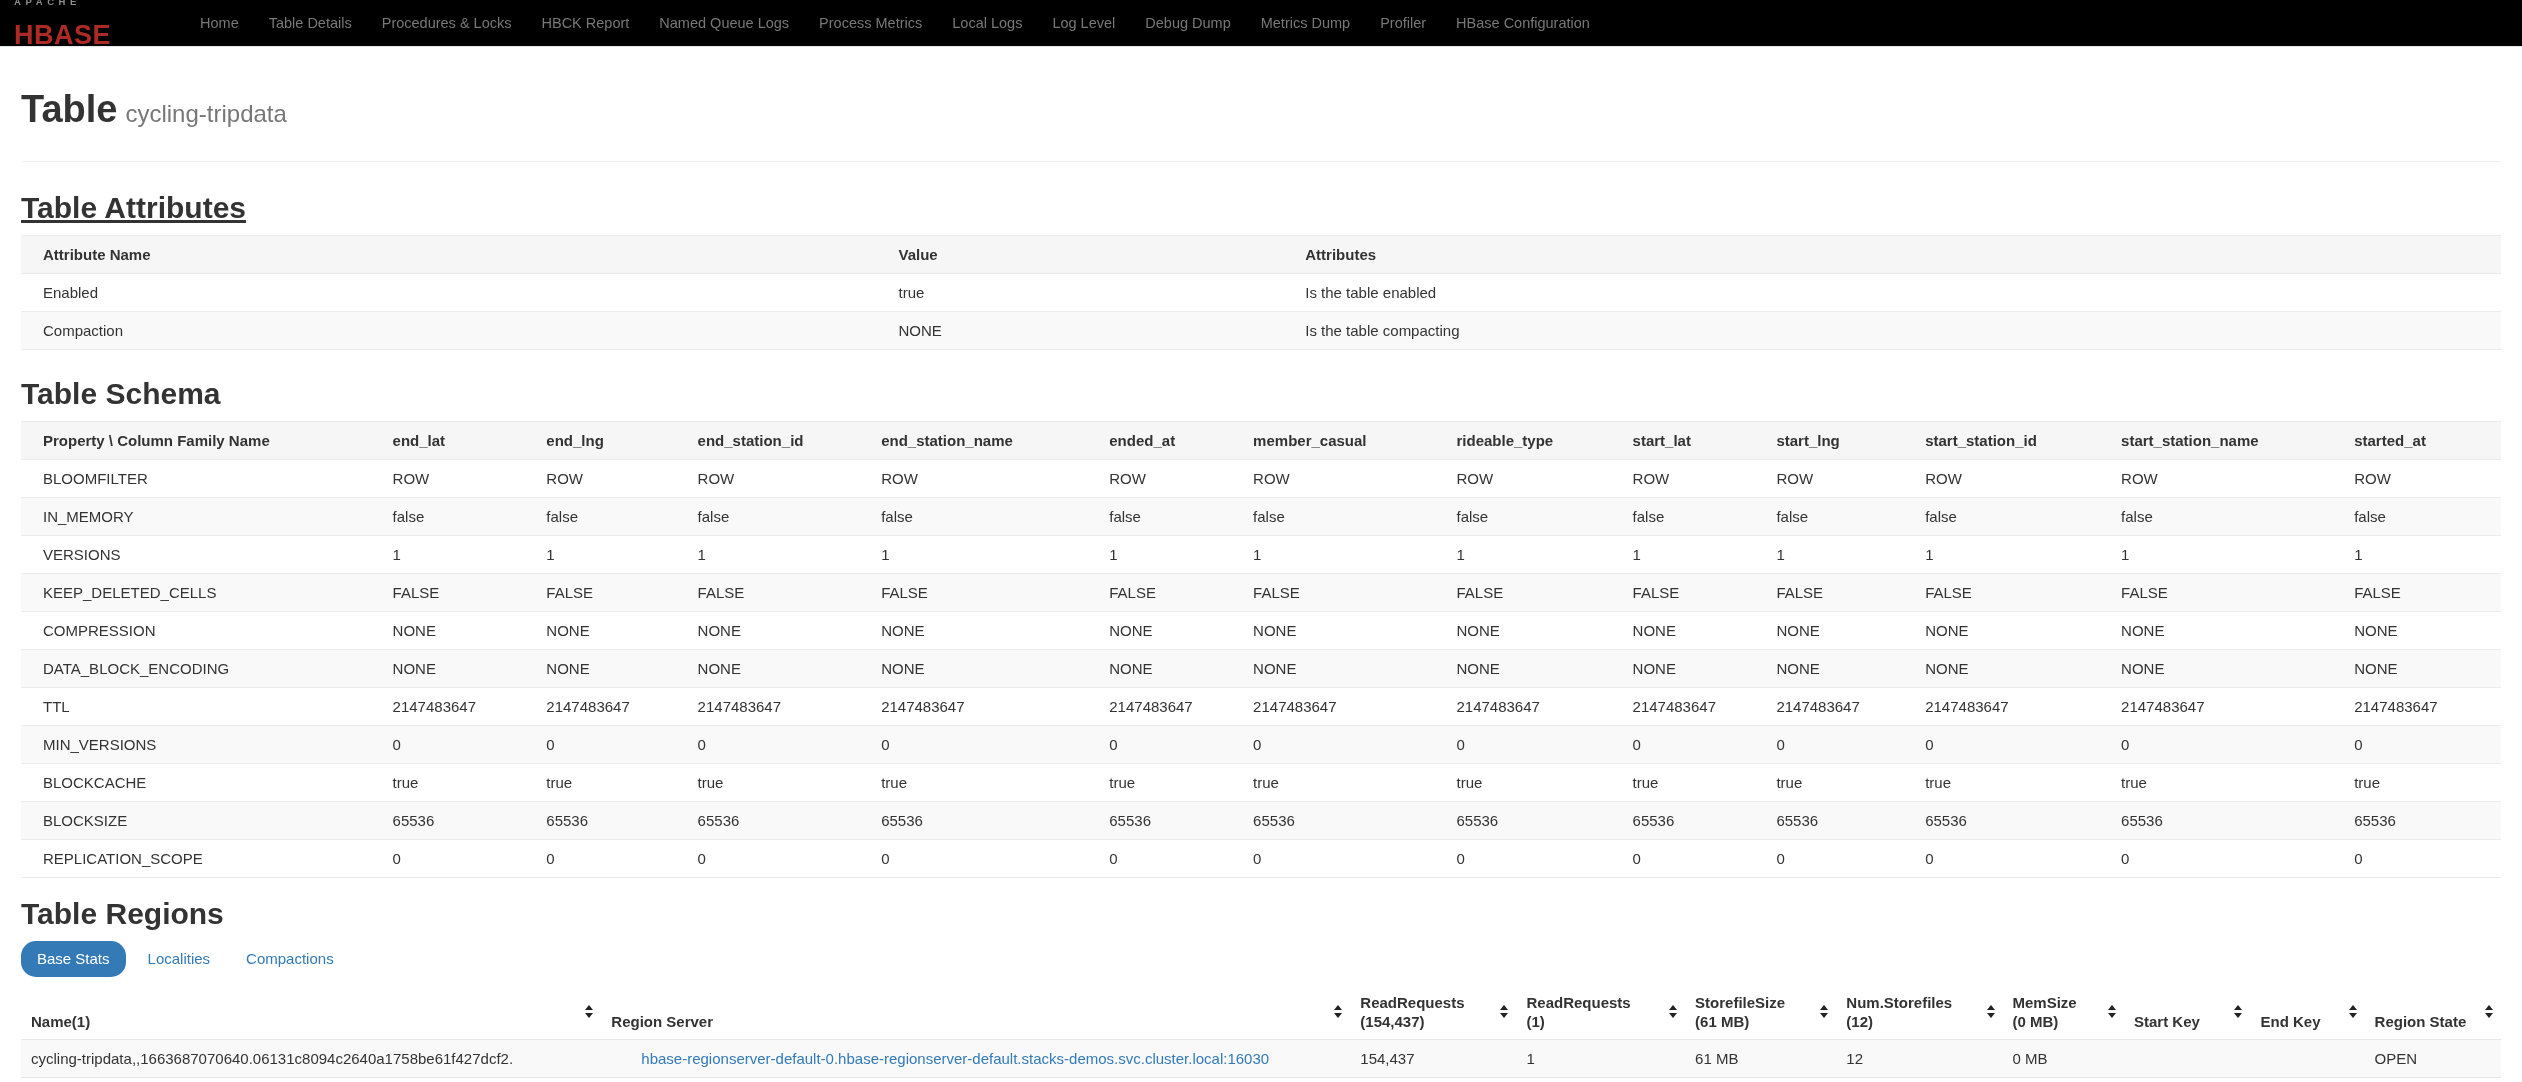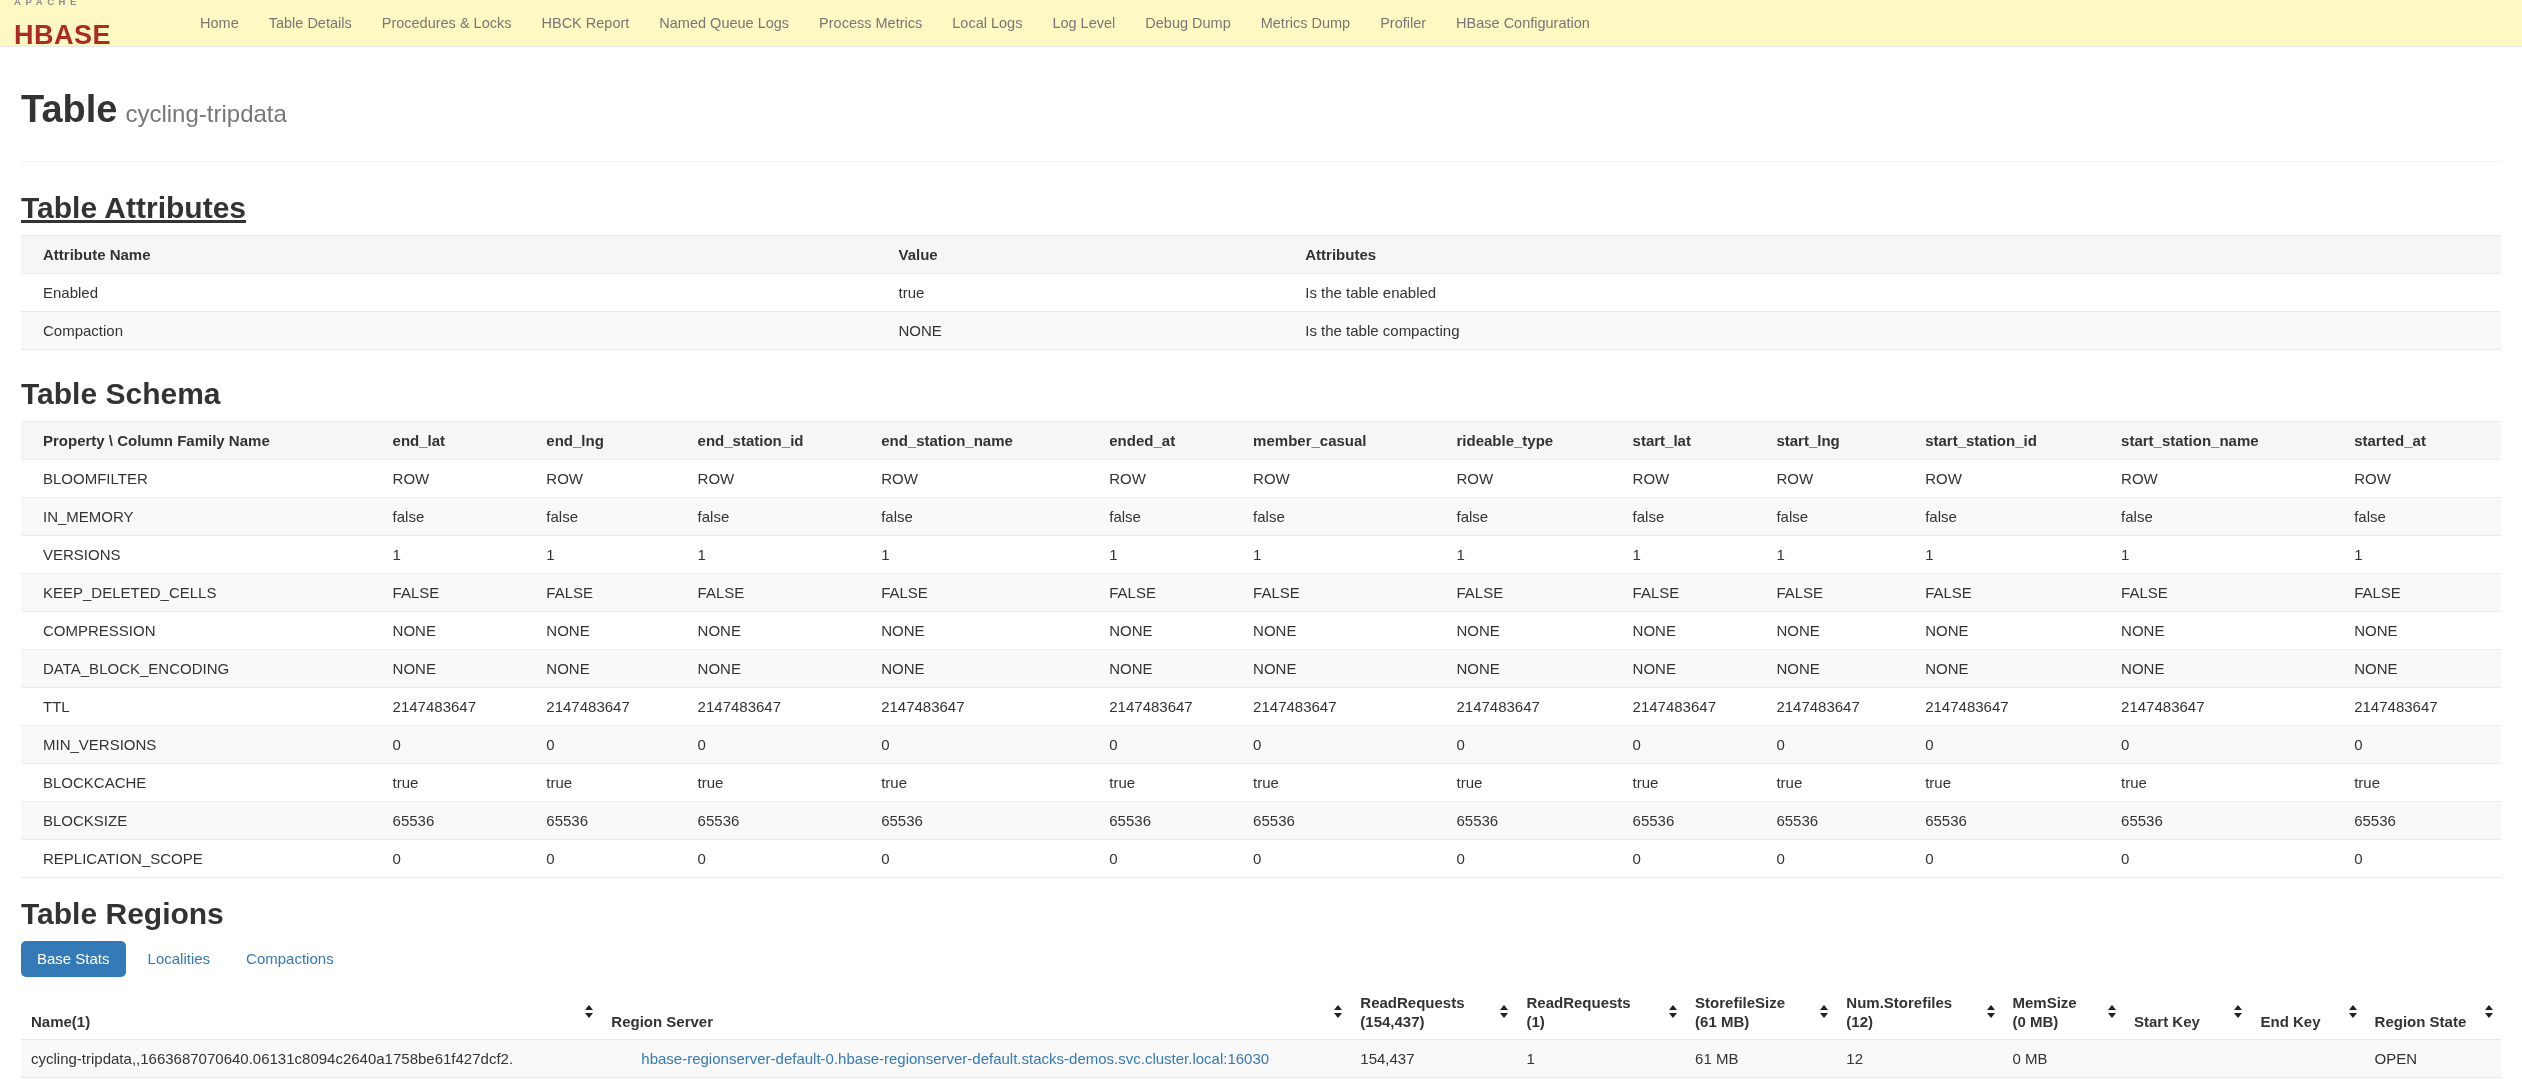--- a/index.html
+++ b/index.html
@@ -5,21 +5,21 @@
   * { box-sizing: border-box; }
   html,body { margin:0; padding:0; }
   body {
     width: 2522px; height: 1082px; overflow: hidden;
     background: #fff; color: #333;
     font-family: "Liberation Sans", sans-serif;
     font-size: 15px;
   }
   
   .navbar {
-    height: 47px; background: #fef9c3; border-bottom: 1px solid #e7e7e7;
+    height: 47px; background: #000000; border-bottom: 1px solid #e7e7e7;
     display: flex; align-items: center; padding-left: 14px;
   }
   .brand { display: flex; flex-direction: column; line-height: 1; margin-right: 74px; text-decoration: none; cursor: pointer; }
   .brand-top { font-size: 9.5px; font-weight: bold; color: #8d8d8d; letter-spacing: 4.6px; }
   .brand-bottom { font-size: 27px; font-weight: bold; color: #ae2a24; letter-spacing: 0.5px; margin-top: 15px; }
   .nav { display: flex; align-items: center; height: 100%; }
   .nav a { color: #777; font-size: 14.5px; text-decoration: none; padding: 0 15px; line-height: 46px; display: block; }
 
   
   .container { padding: 0 21px; }
@@ -40,21 +40,21 @@
   .striped { border-bottom: 1px solid #ececec; }
   .striped thead tr { background: #f6f6f6; }
   .striped tr { border-top: 1px solid #ececec; }
   .striped tbody tr { background: #fff; }
   .striped tbody tr:nth-child(even) { background: #f9f9f9; }
   .striped th:first-child, .striped td:first-child { padding-left: 22px; }
 
   
   .tabs { display: flex; align-items: center; gap: 8px; margin-top: 8px; }
   .tabs a { font-size: 15px; text-decoration: none; color: #337ab7; padding: 8px 14px; line-height: 20px; cursor: pointer; }
-  .tabs a.active { background: #337ab7; color: #fff; border-radius: 5px; padding: 8px 16px; }
+  .tabs a.active { background: #337ab7; color: #fff; border-radius: 15px; padding: 8px 16px; }
 
   .regions-table { margin-top: 8px; border-bottom: 1px solid #e7e7e7; }
   .regions-table thead th { vertical-align: bottom; position: relative; padding: 8px 22px 8px 10px; background: #fff; }
   .regions-table thead .sub { display: block; font-weight: bold; }
   .regions-table td { padding: 9px 12px 9px 10px; }
   .regions-table tbody tr { background: #f9f9f9; border-top: 1px solid #e7e7e7; }
   .regions-table a { color: #337ab7; text-decoration: none; margin-left: 30px; }
 
   .sorter { position: absolute; right: 7px; top: 50%; margin-top: -7px; width: 9px; height: 13px; cursor: pointer; }
   .sorter::before {

